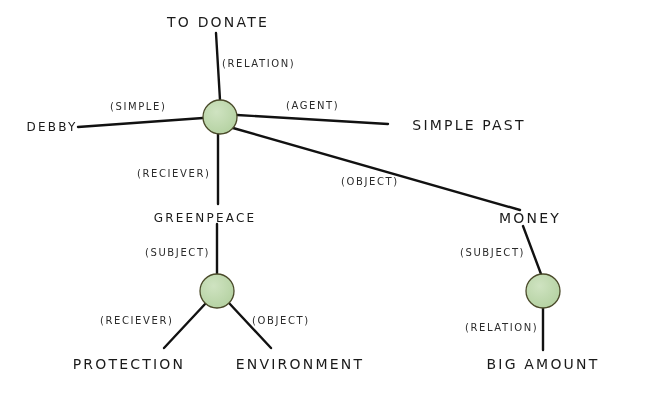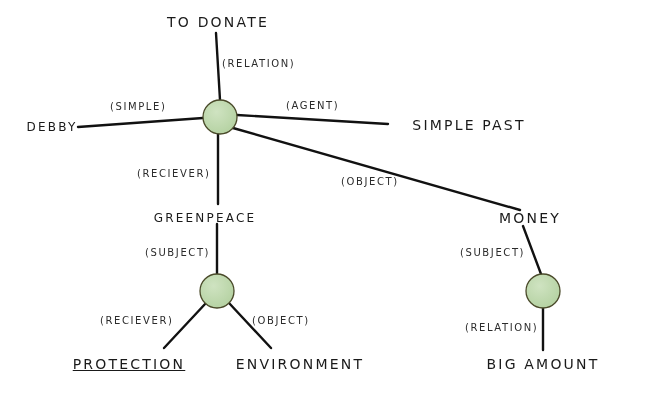--- a/index.html
+++ b/index.html
@@ -84,21 +84,21 @@
         <circle cx="543" cy="291" r="17" fill="url(#nodeGrad)" stroke="#4a4a2a" stroke-width="1.3"></circle>
       </g>
   </svg>
 
   <div id="node-labels">
       <div class="node-label plain" style="left: 218px; top: 22px; transform: translate(-50%, -50%);">TO DONATE</div>
       <div class="node-label smallcaps" style="left: 44px; top: 125px; transform: translate(-50%, -50%); margin-left: 8px;">Debby</div>
       <div class="node-label plain" style="left: 469px; top: 125px; transform: translate(-50%, -50%);">SIMPLE PAST</div>
       <div class="node-label smallcaps" style="left: 205px; top: 216px; transform: translate(-50%, -50%);">Greenpeace</div>
       <div class="node-label plain" style="left: 530px; top: 218px; transform: translate(-50%, -50%);">MONEY</div>
-      <div class="node-label plain" style="left: 129px; top: 364px; transform: translate(-50%, -50%); text-decoration: underline;">PROTECTION</div>
+      <div class="node-label plain" style="left: 129px; top: 364px; transform: translate(-50%, -50%);">PROTECTION</div>
       <div class="node-label plain" style="left: 300px; top: 364px; transform: translate(-50%, -50%);">ENVIRONMENT</div>
       <div class="node-label plain" style="left: 543px; top: 364px; transform: translate(-50%, -50%);">BIG AMOUNT</div>
     </div>
   <div id="edge-labels">
       <div class="edge-label" style="left: 222px; top: 58px;">(RELATION)</div>
       <div class="edge-label" style="left: 110px; top: 101px;">(SIMPLE)</div>
       <div class="edge-label" style="left: 286px; top: 100px;">(AGENT)</div>
       <div class="edge-label" style="left: 341px; top: 176px;">(OBJECT)</div>
       <div class="edge-label" style="left: 137px; top: 168px;">(RECIEVER)</div>
       <div class="edge-label" style="left: 145px; top: 247px;">(SUBJECT)</div>

